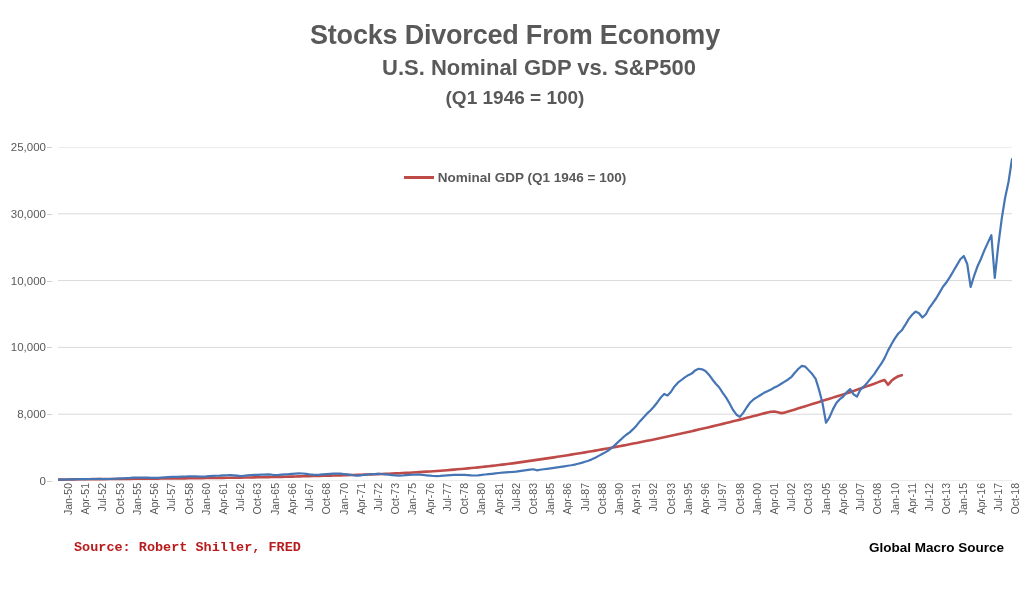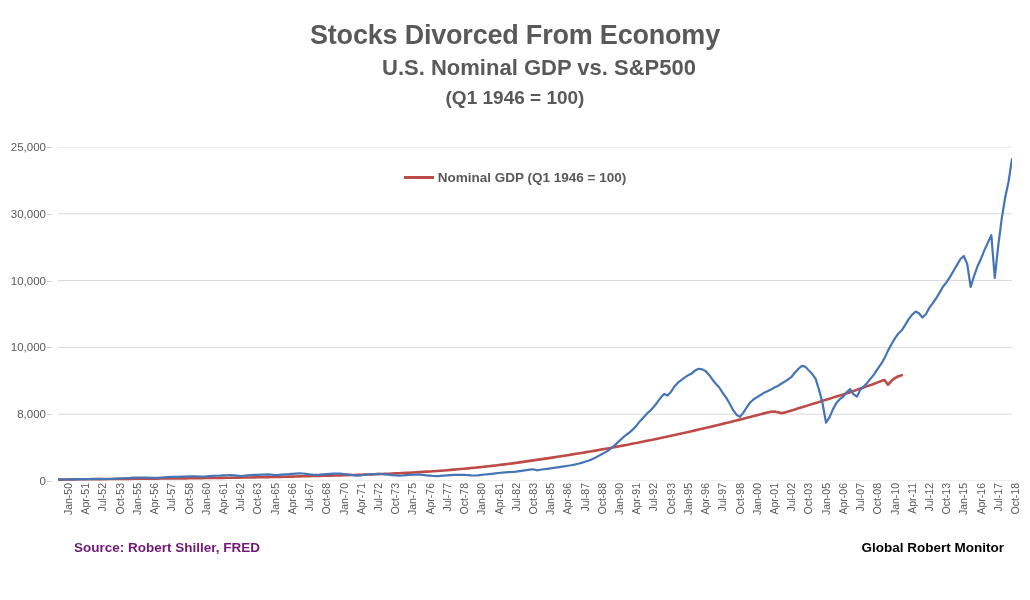--- a/index.html
+++ b/index.html
@@ -81,21 +81,21 @@
     position: absolute; top: 0;
     font-size: 10.5px; color: #595959;
     white-space: nowrap;
     transform-origin: left top;
     transform: rotate(-90deg) translateX(-100%);
   }
 
   
   #source-note {
     position: absolute; left: 74px; top: 540px;
-    font-size: 13.5px; font-weight: bold; color: #701a75;
+    font-size: 13.5px; font-weight: bold; color: #b91c1c; font-family: Liberation Mono, monospace;
   }
   #attribution {
     position: absolute; right: 26px; top: 538px;
     text-align: center;
     font-size: 13.5px; font-weight: bold; color: #000000;
     line-height: 19px;
   }
 </style>
 </head>
 <body>
@@ -199,16 +199,16 @@
       <div class="x-tick-label" style="left: 865.011px; color: rgb(89, 89, 89);">Jul-12</div>
       <div class="x-tick-label" style="left: 882.231px; color: rgb(89, 89, 89);">Oct-13</div>
       <div class="x-tick-label" style="left: 899.451px; color: rgb(89, 89, 89);">Jan-15</div>
       <div class="x-tick-label" style="left: 916.671px; color: rgb(89, 89, 89);">Apr-16</div>
       <div class="x-tick-label" style="left: 933.892px; color: rgb(89, 89, 89);">Jul-17</div>
       <div class="x-tick-label" style="left: 951.112px; color: rgb(89, 89, 89);">Oct-18</div>
     </div>
 
   <div id="source-note">Source:  Robert Shiller,  FRED</div>
   <div id="attribution">
-    <div>Global Robert Monitor</div>
+    <div>Global Macro Source</div>
   </div>
 
 </div>
 
 </body></html>

